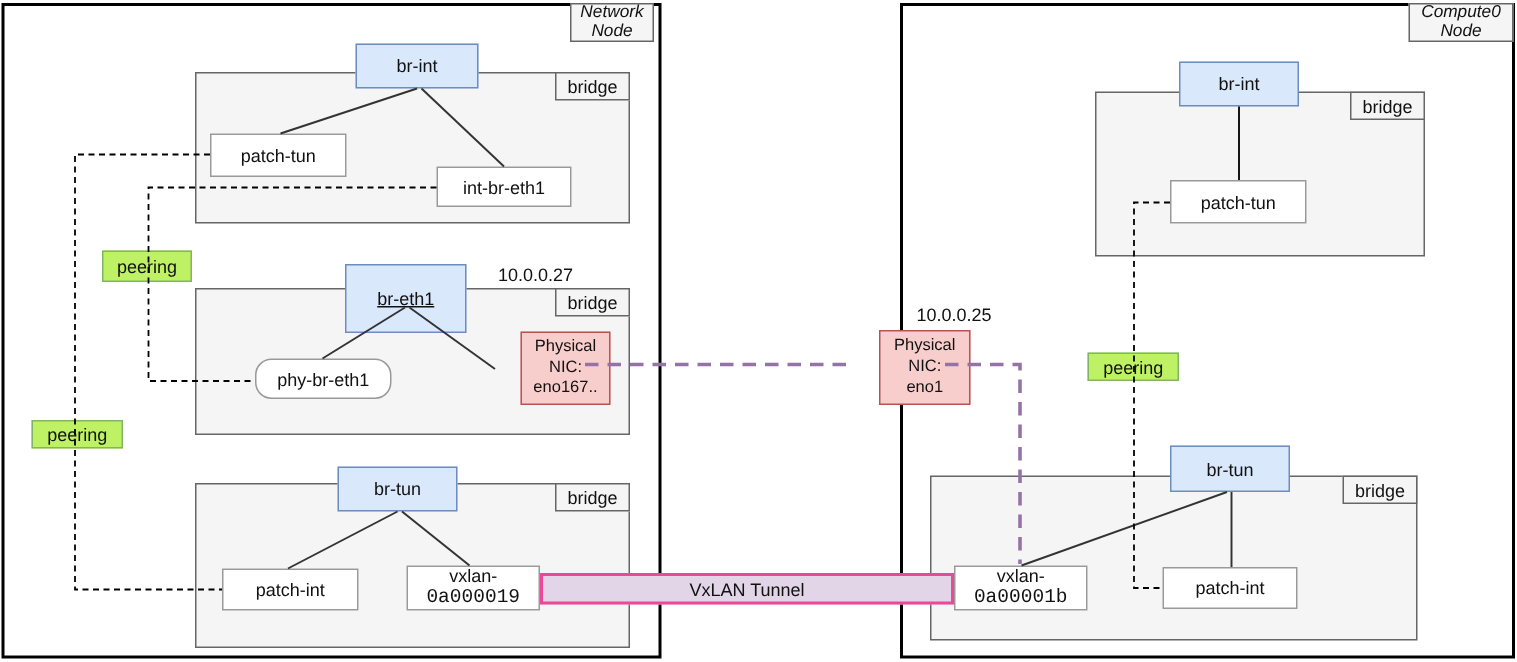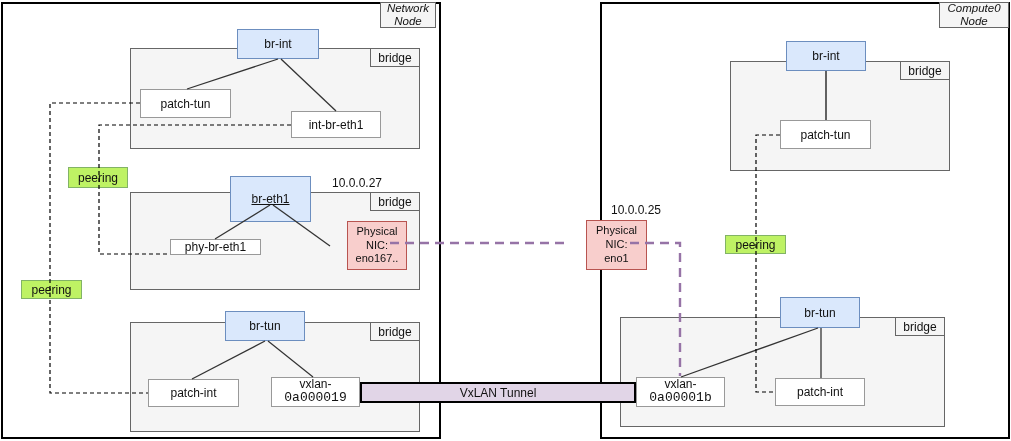--- a/index.html
+++ b/index.html
@@ -35,21 +35,21 @@
   }
   .nic{
     background:#f8cecc;border:1px solid #b85450;display:flex;flex-direction:column;
     align-items:center;justify-content:center;font-size:11px;line-height:1.25;
     text-align:center;z-index:6;margin-left:17px;
   }
   .ip-label{
     font-size:12px;text-align:center;z-index:6;background:transparent;line-height:1;
   }
   .tunnel-band{
-    background:#e1d5e7;border:2px solid #000000;display:flex;align-items:center;
+    background:#e1d5e7;border:2px solid #ec4899;display:flex;align-items:center;
     justify-content:center;font-size:12px;z-index:5;
   }
   svg.overlay{position:absolute;left:0;top:0;z-index:10;pointer-events:none;}
 </style>
 </head>
 <body>
 
 <div class="canvas">
 
   <div>
@@ -62,21 +62,21 @@
       <div class="abs bridge-name" style="left:237px;top:29px;width:82px;height:30px;">br-int</div>
       <div class="abs port" style="left:140px;top:89px;width:91px;height:29px;">patch-tun</div>
       <div class="abs port" style="left:291px;top:111px;width:90px;height:27px;">int-br-eth1</div>
     </div>
 
     <div>
       <div class="abs bridge-rect" style="left:130px;top:192px;width:290px;height:98px;"></div>
       <div class="abs bridge-badge" style="left:370px;top:192px;width:50px;height:19px;">bridge</div>
       <div class="abs bridge-name" style="left:230px;top:176px;width:81px;height:46px;text-decoration:underline;">br-eth1</div>
       <div class="abs ip-label" style="left:312px;top:177px;width:58px;padding-left:20px;">10.0.0.27</div>
-      <div class="abs port" style="left:170px;top:239px;width:91px;height:16px;">phy-br-eth1</div>
+      <div class="abs port" style="left:170px;top:239px;width:91px;height:27px;border-radius:11px;">phy-br-eth1</div>
       <div class="abs nic" style="left:330px;top:221px;width:60px;height:49px;">
         <span>Physical NIC:</span>
         <span>eno167..</span>
       </div>
     </div>
 
     <div>
       <div class="abs bridge-rect" style="left:130px;top:322px;width:290px;height:110px;"></div>
       <div class="abs bridge-badge" style="left:370px;top:322px;width:50px;height:19px;">bridge</div>
       <div class="abs bridge-name" style="left:225px;top:311px;width:80px;height:30px;">br-tun</div>

